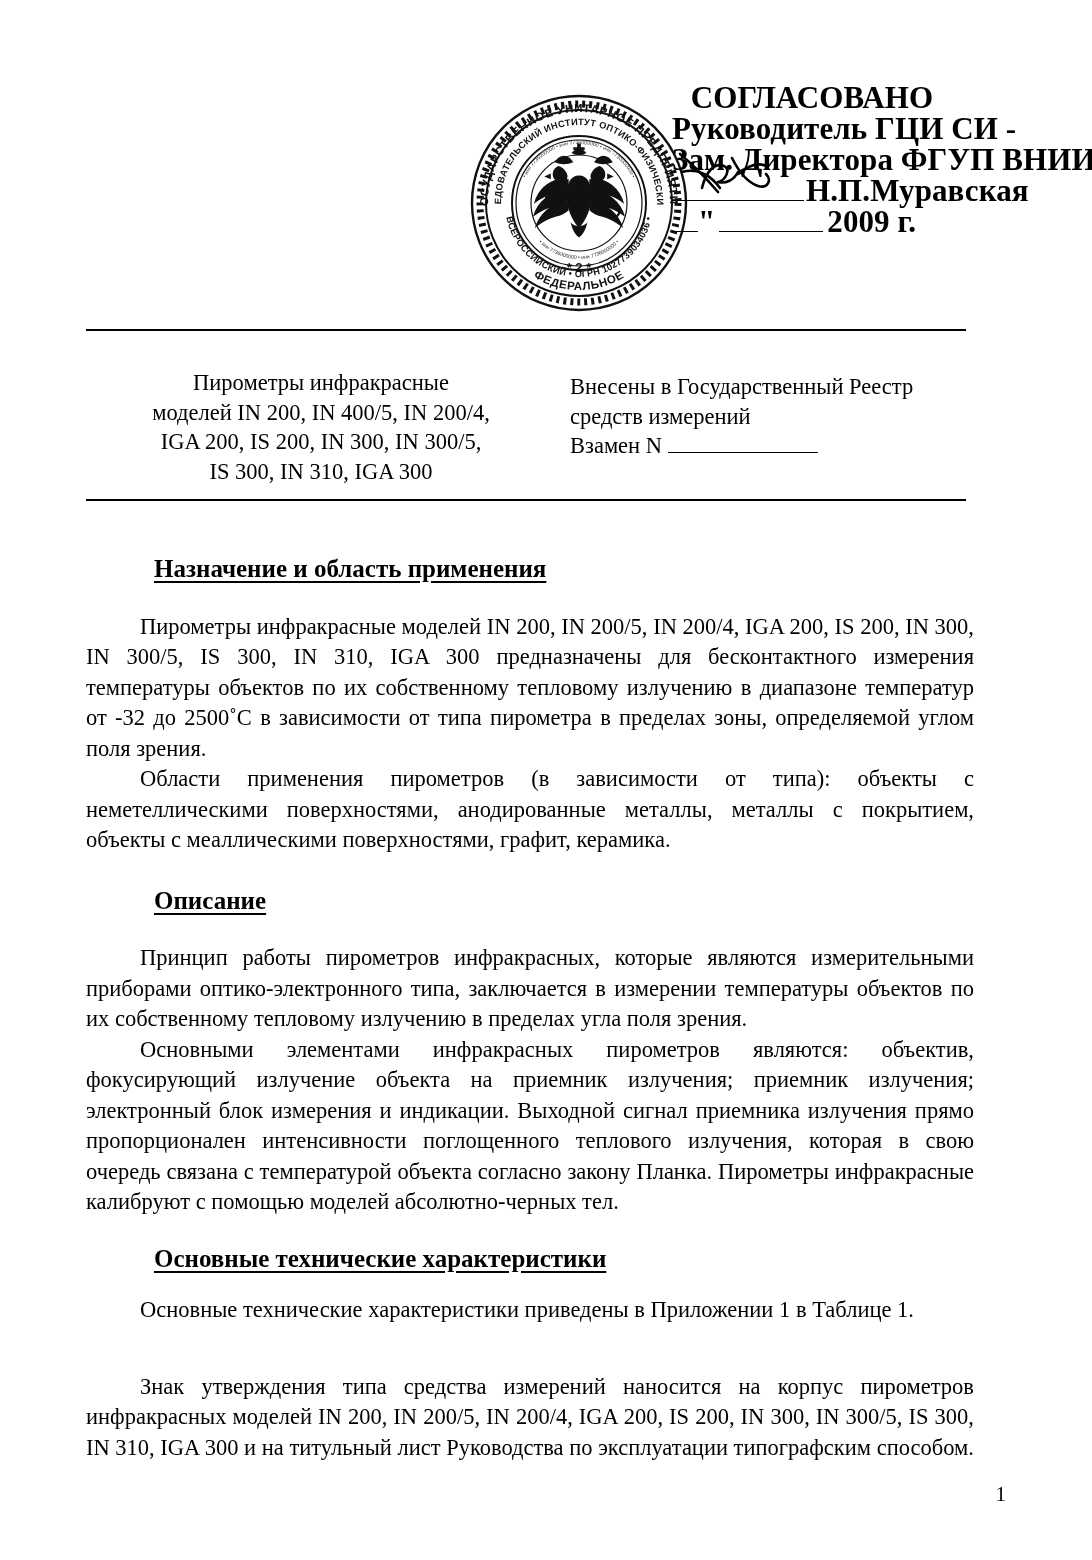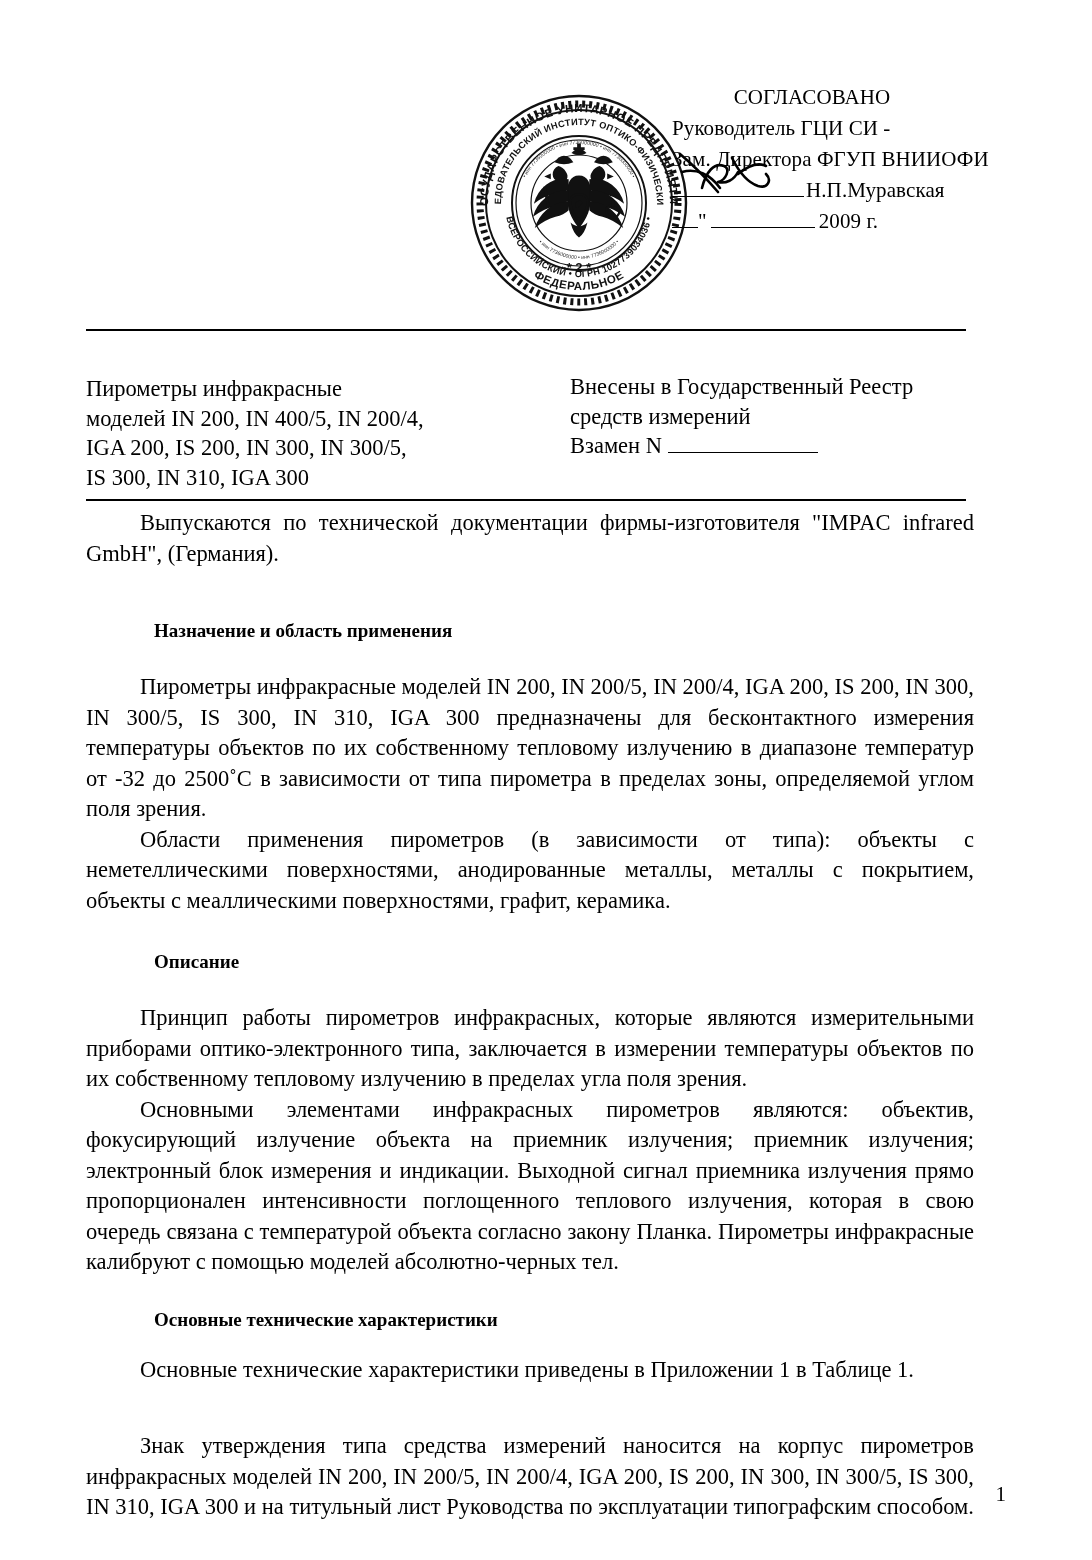--- a/index.html
+++ b/index.html
@@ -18,23 +18,24 @@
     overflow: hidden;
     box-sizing: border-box;
   }
 
   
   .approval {
     position: absolute;
     left: 672px;
     top: 82px;
     width: 400px;
-    font-size: 21px;
+    font-size: 31px;
     line-height: 31px;
     letter-spacing: 0.1px;
+    font-weight: bold;
   }
   .approval .ap-line { white-space: nowrap; }
   .approval .ap-center { text-align: center; padding-right: 120px; }
 
   .sig-row {
     position: relative;
     height: 31px;
     white-space: nowrap;
   }
   .sig-rule {
@@ -101,22 +102,23 @@
     position: absolute;
     left: 86px;
     top: 364px;
     width: 890px;
     font-size: 22.5px;
     line-height: 29.5px;
   }
   .idblock .col-left {
     position: absolute;
     left: 0;
-    top: 10px;
+    top: 4px;
     width: 470px;
+    text-align: center;
   }
   .idblock .col-right {
     position: absolute;
     left: 484px;
     top: 8px;
     width: 406px;
   }
   .idblock .ln { white-space: nowrap; }
 
   .reg-line { white-space: nowrap; position: relative; }
@@ -152,22 +154,23 @@
     margin: 0;
     text-align: justify;
     text-indent: 54px;
     text-justify: inter-word;
   }
   p.para.noindent { text-indent: 0; }
   p.para.plain { text-align: left; }
 
   h2.sect {
     margin: 0;
-    font-size: 19px;
+    font-size: 25px;
     font-weight: bold;
+    text-decoration: underline;
     text-underline-offset: 4px;
     display: inline-block;
     line-height: 30px;
   }
   .sect-wrap { padding-left: 68px; }
   .sp-20 { height: 20px; }
   .sp-26 { height: 26px; }
   .sp-30 { height: 30px; }
   .sp-46 { height: 46px; }
 
@@ -303,21 +306,20 @@
       <div class="ln">Внесены в Государственный Реестр</div>
       <div class="ln">средств измерений</div>
       <div class="reg-line">
         <span>Взамен N</span><span class="blank-rule"></span>
       </div>
     </div>
   </div>
 
   <div class="body">
 
-    <p class="para">Выпускаются по технической документации фирмы-изготовителя "IMPAC infrared GmbH", (Германия).</p>
 
     <div class="sp-46"></div>
 
     <div class="sect-wrap">
       <h2 class="sect">Назначение и область применения</h2>
     </div>
     <div class="sp-26"></div>
     <p class="para">Пирометры инфракрасные моделей IN 200, IN 200/5, IN 200/4, IGA 200, IS 200, IN 300, IN 300/5, IS 300, IN 310, IGA 300 предназначены для бесконтактного измерения температуры объектов по их собственному тепловому излучению в диапазоне температур от -32 до 2500˚С в зависимости от типа пирометра в пределах зоны, определяемой углом поля зрения.</p>
     <p class="para">Области применения пирометров (в зависимости от типа): объекты с неметеллическими поверхностями, анодированные металлы, металлы с покрытием, объекты с меаллическими поверхностями, графит, керамика.</p>
 

